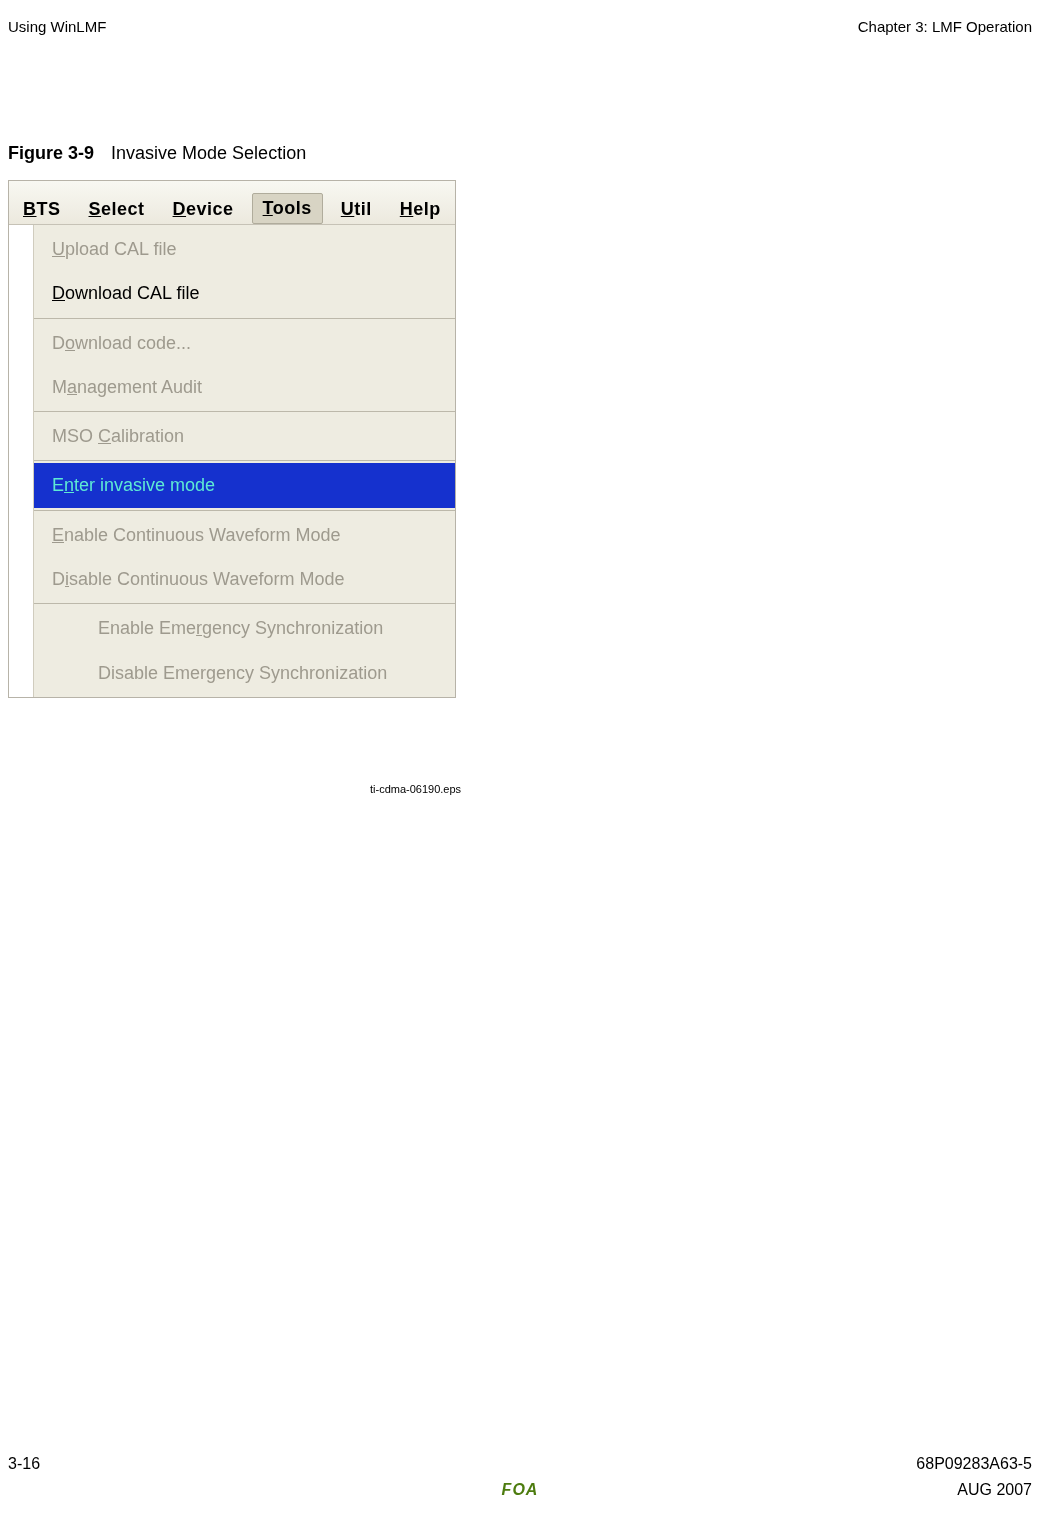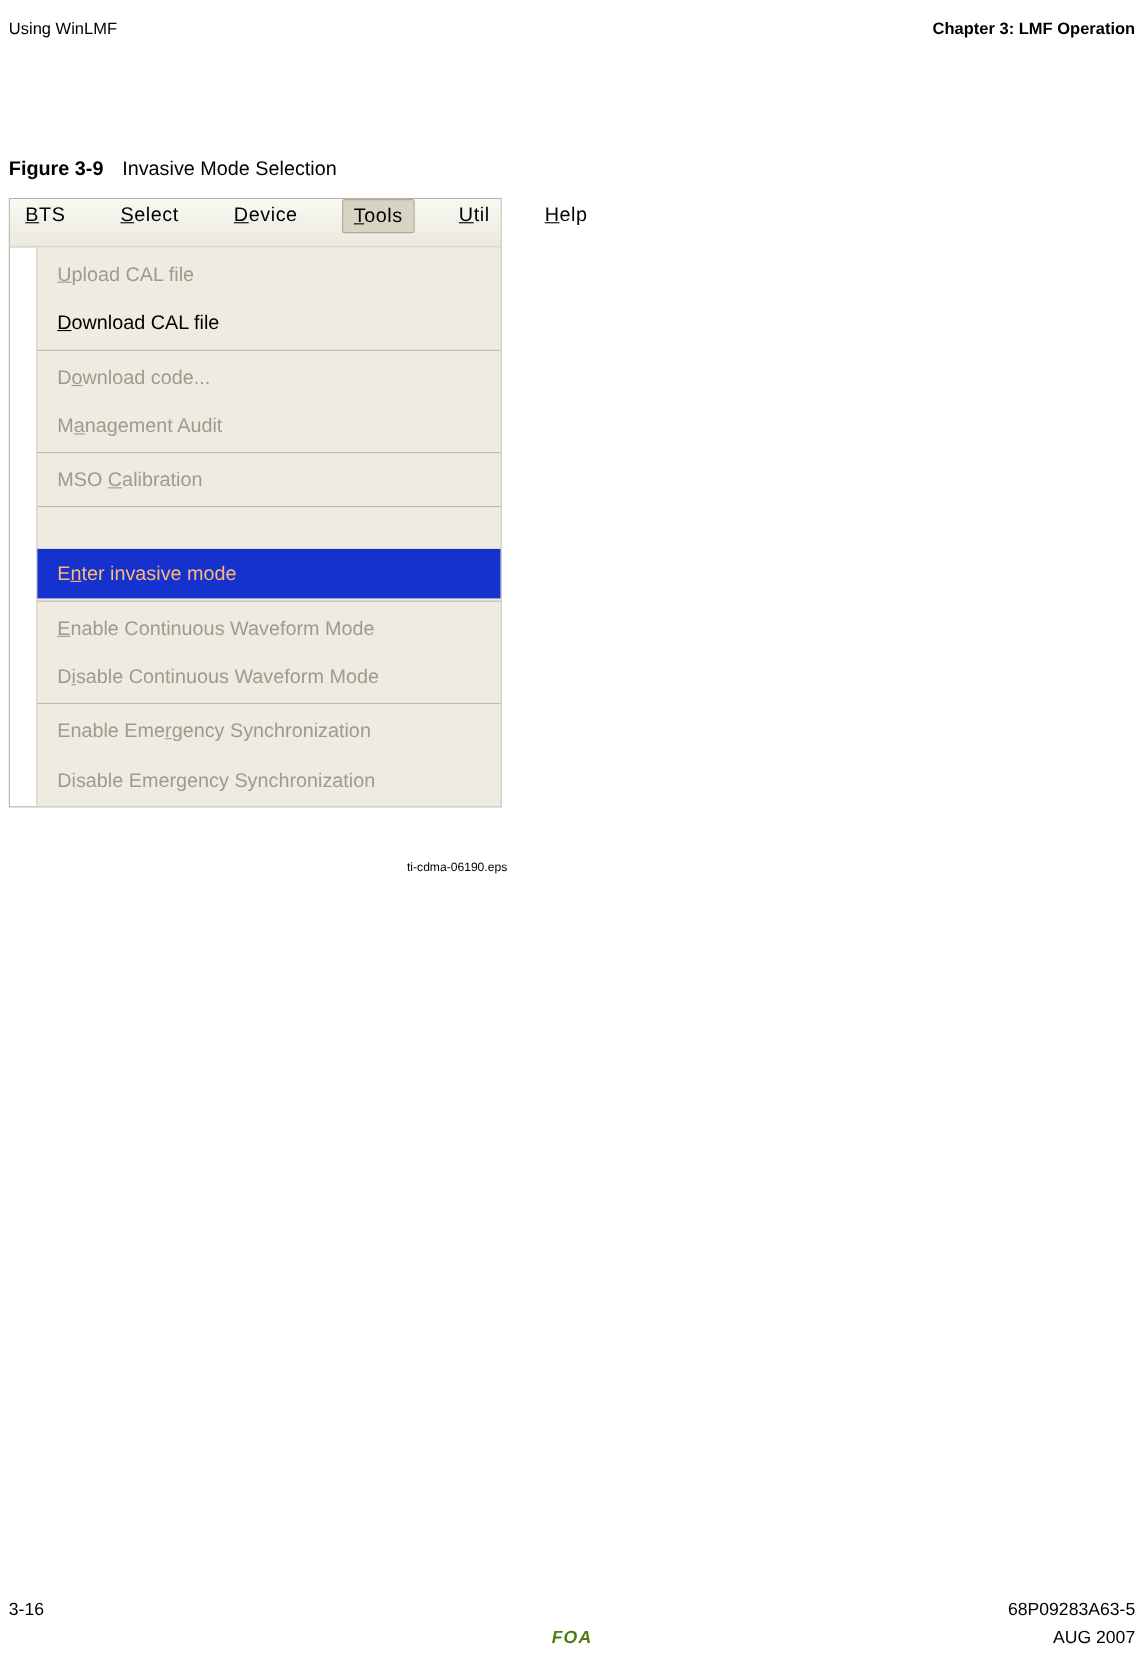--- a/index.html
+++ b/index.html
@@ -13,21 +13,21 @@
     }
     .header {
       position: absolute;
       top: 18px;
       left: 0;
       right: 0;
       padding: 0 8px;
       font-size: 15px;
     }
     .header-left { position: absolute; left: 8px; }
-    .header-right { position: absolute; right: 8px; font-weight: bold; }
+    .header-right { position: absolute; right: 8px; }
     .figure-caption {
       position: absolute;
       top: 143px;
       left: 8px;
       font-size: 18px;
     }
     .figure-caption .fig-num { font-weight: bold; }
     .figure-caption .fig-title { font-weight: normal; margin-left: 12px; }
 
     .menu-area {
@@ -35,25 +35,26 @@
       top: 180px;
       left: 8px;
       width: 448px;
       border: 1px solid #b7b3a8;
       font-family: Tahoma, Verdana, sans-serif;
       font-size: 18px;
     }
     .menubar {
       display: flex;
       height: 44px;
-      align-items: flex-start;
+      align-items: flex-end;
       background: linear-gradient(to bottom, #f8f8f2 0%, #ece9de 100%);
       border-bottom: 1px solid #c6c2b6;
       padding: 0 4px;
-      gap: 30px;
+      gap: 8px;
+      font-weight: bold;
     }
     .menubar-item {
       color: #000;
       padding: 4px 10px;
       letter-spacing: 0.5px;
     }
     .menubar-item.active {
       background: #d8d4c4;
       border: 1px solid #b0ac9c;
       border-radius: 2px;
@@ -62,33 +63,32 @@
 
     .dropdown {
       background: #eeece1;
       margin-left: 24px;
       border-left: 1px solid #d0ccbe;
     }
     .dropdown-group {
       border-bottom: 1px solid #bcb8aa;
       padding: 2px 0;
     }
-    .dropdown-group:last-child { border-bottom: none; }
+    .dropdown-group:last-child { border-bottom: none; padding-left: 46px; }
     .dropdown-item {
       padding: 10px 18px 10px 18px;
       color: #000;
       line-height: 1.35;
     }
     .dropdown-item.disabled {
       color: #9e9a8e;
     }
     .dropdown-item.highlight {
       background: #1531ce;
-      color: #fdba74;
-      margin-top: 36px;
+      color: #5eead4;
     }
     .dropdown-item .ul { text-decoration: underline; }
     .dropdown-item.disabled .ul { text-decoration: underline; }
 
     .image-ref {
       position: absolute;
       top: 783px;
       left: 370px;
       font-size: 11px;
       font-family: Arial, sans-serif;

